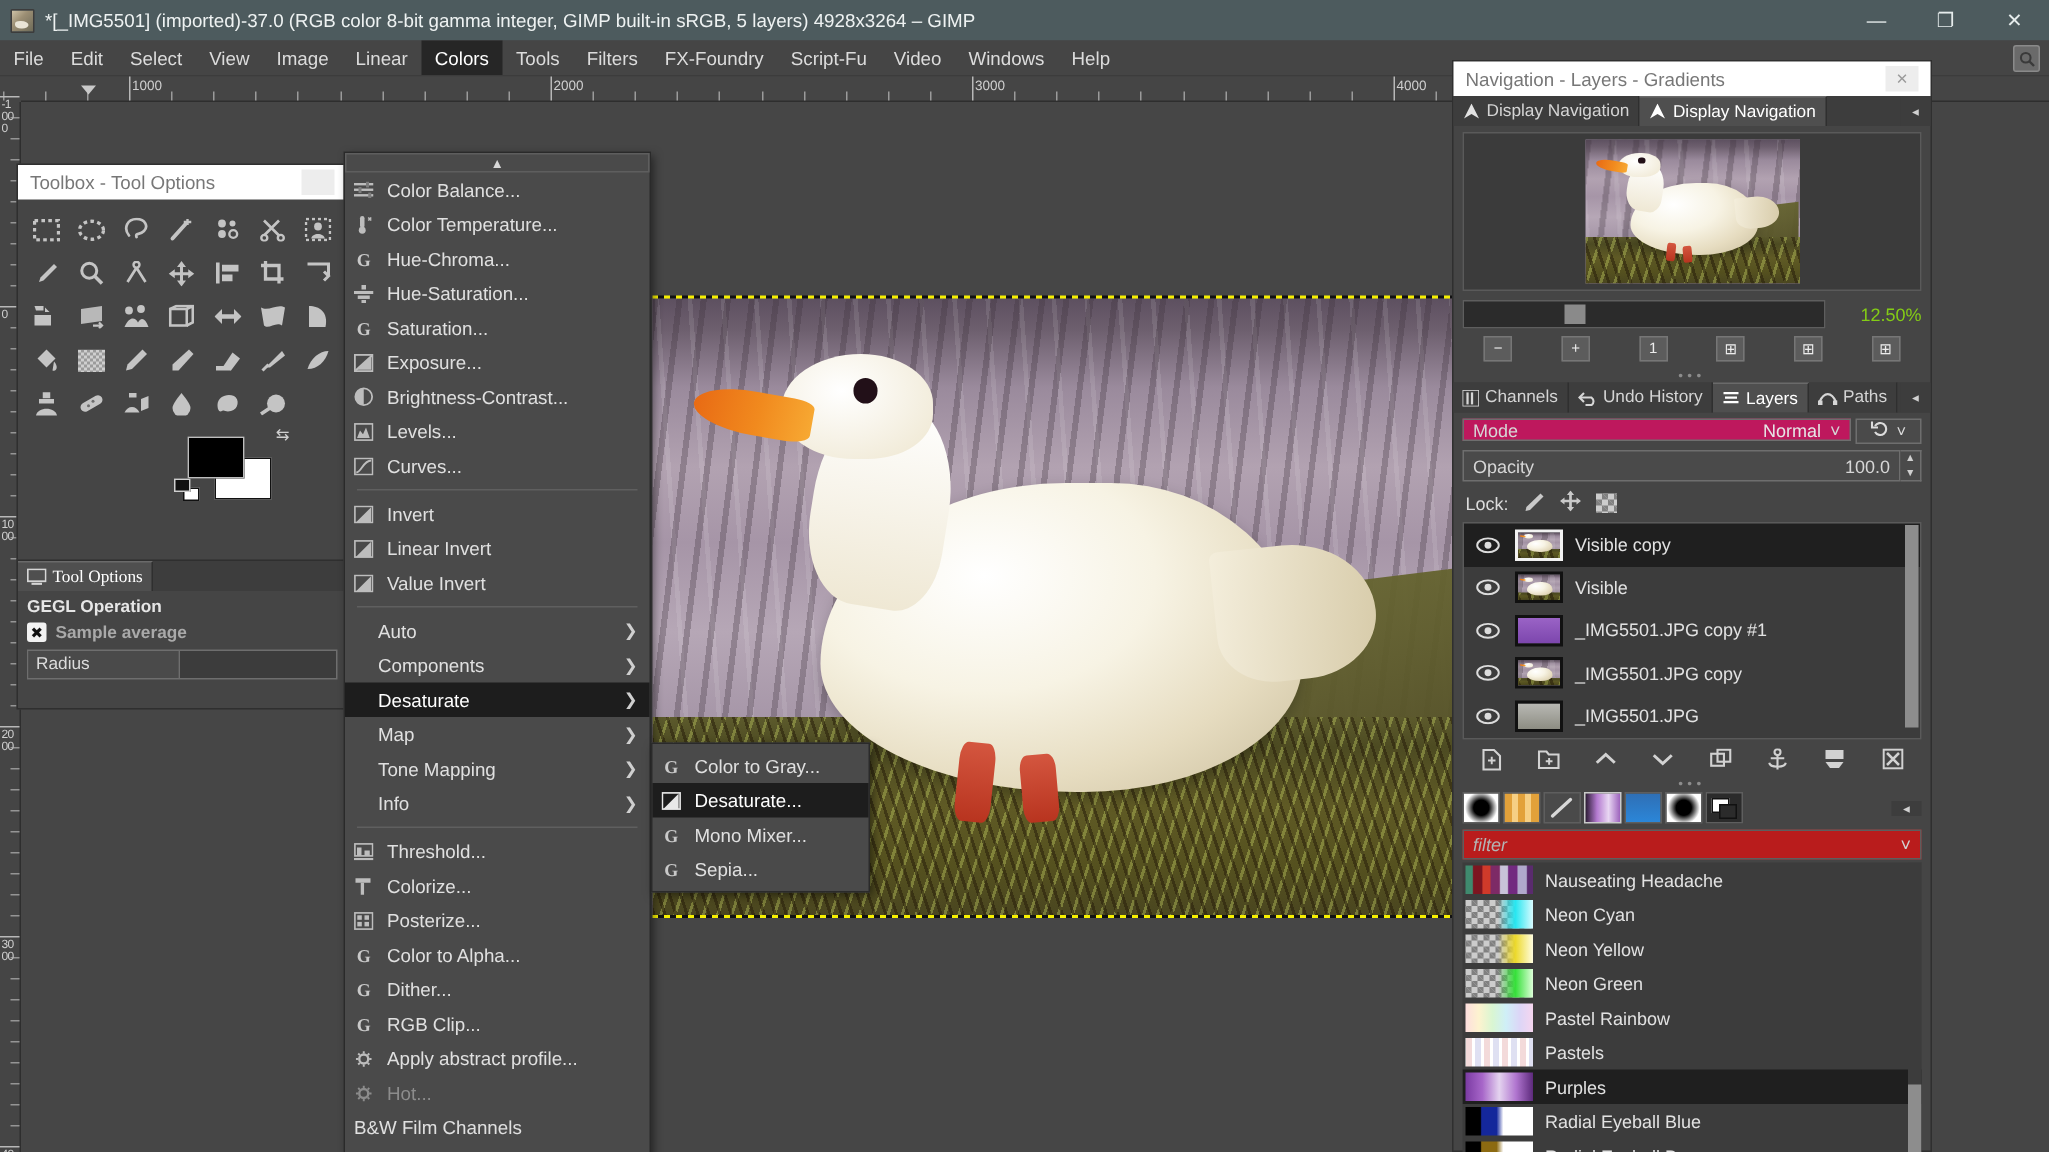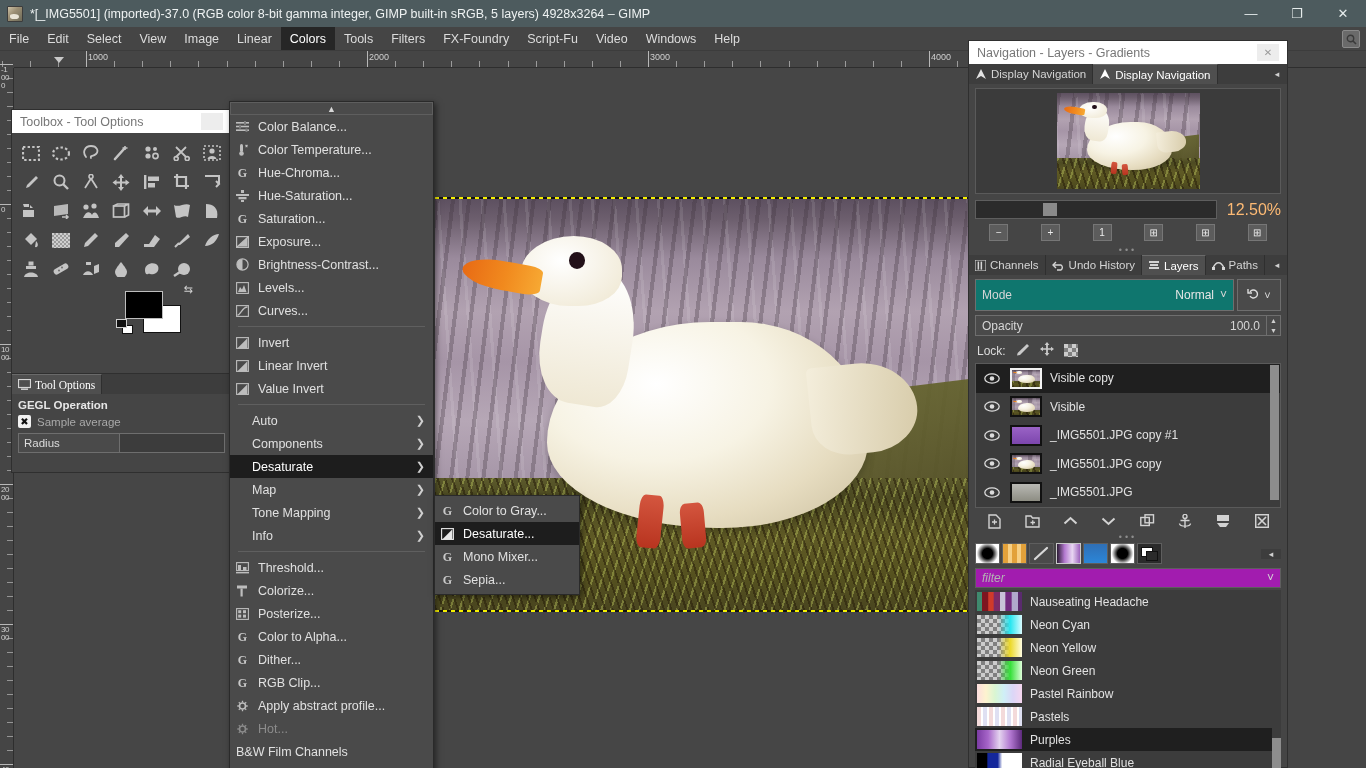--- a/index.html
+++ b/index.html
@@ -152,21 +152,21 @@
   .tab { display:flex; align-items:center; gap:4px; padding:0 6px; font-size:11.5px;
     background:#3d3d3d; color:#d4d4d4; border-right:1px solid #2f2f2f; white-space:nowrap;}
   .tab.sel { background:#4f4f4f; color:#fff; border-top:1px solid #6a6a6a;}
   .tab .tico { display:flex; }
   .tabspacer { flex:1; background:#3d3d3d; }
   .optbody { padding:5px 6px; }
   .opttitle { font-weight:bold; font-size:11.5px; color:#e6e6e6; margin-bottom:4px;}
   .optrow { display:flex; align-items:center; gap:6px; margin-bottom:5px; }
   .chkx { width:13px;height:13px; background:#f2f2f2; color:#111; font-size:10px;
     display:flex;align-items:center;justify-content:center; border-radius:2px;}
-  .optlabel { color:#a9a9a9; font-size:11.5px; }
+  .optlabel { color:#a9a9a9; font-size:11.5px;font-weight:bold; }
   .numfield { display:flex; height:20px; border:1px solid #6e6e6e; }
   .numfield .nf-l { width:100px; background:#4a4a4a; display:flex;align-items:center;padding:0 5px;
     color:#dcdcdc; font-size:11.5px; }
   .numfield .nf-r { flex:1; background:#3c3c3c; border-left:1px solid #6e6e6e; }
 
   
   #colorsmenu { position:absolute; left:229px; top:50px; width:205px; height:718px;
     background:#4a4a4a; border:1px solid #2a2a2a; box-shadow:2px 2px 6px rgba(0,0,0,.5); }
   .scrollarrow { height:13px; background:#4a4a4a; display:flex;align-items:center;justify-content:center;
     color:#d8d8d8; font-size:9px; border:1px solid #5e5e5e;}
@@ -184,29 +184,29 @@
 
   
   #rightdock { position:absolute; left:968px; top:40px; width:320px; height:728px;
     background:#454545; border:1px solid #2f2f2f; }
   .secthdr { display:flex; align-items:stretch; height:20px; background:#3d3d3d;}
   .navthumbwrap { margin:4px 6px 0 6px; height:106px; background:#3b3b3b; border:1px solid #5a5a5a;
      display:flex; align-items:center; justify-content:center; }
   .zoomrow { display:flex; align-items:center; margin:6px 6px 0 6px; gap:6px; }
   .zoomslider { flex:1; height:19px; background:#2b2b2b; border:1px solid #5e5e5e; position:relative; }
   .zoomslider .knob { position:absolute; left:28%; top:2px; width:14px; height:13px; background:#8a8a8a; }
-  .zoomval { font-size:16px; color:#fdba74; width:58px; text-align:right; }
+  .zoomval { font-size:12px; color:#84cc16; width:58px; text-align:right; }
   .navbtns { display:flex; justify-content:space-around; margin:5px 4px 0 4px; }
   .navbtn { width:19px;height:17px; background:#5c5c5c; border:1px solid #767676;
     display:flex;align-items:center;justify-content:center; color:#ececec; font-size:10px;}
   .graborg { text-align:center; color:#8d8d8d; font-size:9px; letter-spacing:3px; line-height:6px; height:8px;}
 
   .moderow { display:flex; margin:4px 6px 0 6px; gap:3px; }
-  .modebox { flex:1; display:flex; align-items:center; height:32px; border:1px solid #6e6e6e;
-    background:#0f766e; padding:0 6px; font-size:12px; }
+  .modebox { flex:1; display:flex; align-items:center; height:15px; border:1px solid #6e6e6e;
+    background:#be185d; padding:0 6px; font-size:12px; }
   .modebox .mv { margin-left:auto; color:#e6e6e6; }
   .modebtn { width:44px; border:1px solid #6e6e6e; background:#4a4a4a; display:flex;
     align-items:center; justify-content:center; gap:4px; color:#dcdcdc; font-size:11px;}
   .opacityrow { display:flex; margin:4px 6px 0 6px; }
   .opacitybar { flex:1; height:21px; border:1px solid #6e6e6e; background:#4a4a4a;
     display:flex; align-items:center; padding:0 6px; font-size:12px; }
   .opacitybar .ov { margin-left:auto; }
   .spinner { width:14px; border:1px solid #6e6e6e; border-left:none; background:#4a4a4a;
     display:flex; flex-direction:column; align-items:center; justify-content:space-around; color:#cfcfcf; font-size:7px;}
   .lockrow { display:flex; align-items:center; gap:10px; margin:6px 8px 4px 8px; font-size:12px; color:#dcdcdc;}
@@ -220,21 +220,21 @@
   .lname { font-size:12px; color:#e2e2e2; white-space:nowrap; }
   .listscroll { position:absolute; right:1px; top:1px; width:9px; bottom:1px; background:#3c3c3c;}
   .listscroll i { position:absolute; left:0; width:9px; background:#8d8d8d; }
   .layerbtns { display:flex; justify-content:space-around; align-items:center; height:26px; margin:0 6px;}
   .lbtn { color:#d2d2d2; display:flex; align-items:center; justify-content:center; width:22px; height:20px;}
 
   .gradtabs { display:flex; align-items:center; height:23px; margin:0 6px; gap:2px; }
   .gtab { width:25px; height:21px; border:1px solid #5e5e5e; }
   .gtab.sel { border-color:#c9c9c9; }
   .filterbar { display:flex; align-items:center; height:20px; margin:3px 6px 0 6px;
-    border:1px solid #5e5e5e; background:#a21caf; padding:0 6px; }
+    border:1px solid #5e5e5e; background:#b91c1c; padding:0 6px; }
   .filterbar span { font-style:italic; color:#b4b4b4; font-size:12px;}
   .gradlist { margin:2px 6px 0 6px; position:relative; height:200px; overflow:hidden; background:#3c3c3c;}
   .gradrow { display:flex; align-items:center; height:23px; gap:8px; padding-left:2px;}
   .gradrow.sel { background:#1f1f1f; }
   .gswatch { width:45px; height:19px; flex:0 0 auto; border:0; }
   .gname { font-size:12px; color:#e2e2e2; white-space:nowrap;}
   .gscroll { position:absolute; right:0; top:0; width:9px; bottom:0; background:#3c3c3c;}
   .gscroll i { position:absolute; left:0; width:9px; background:#8d8d8d; }
   .panelarrow { margin-left:auto; width:20px; display:flex; align-items:center; justify-content:center;
     color:#d0d0d0; font-size:9px; background:#3d3d3d;}

